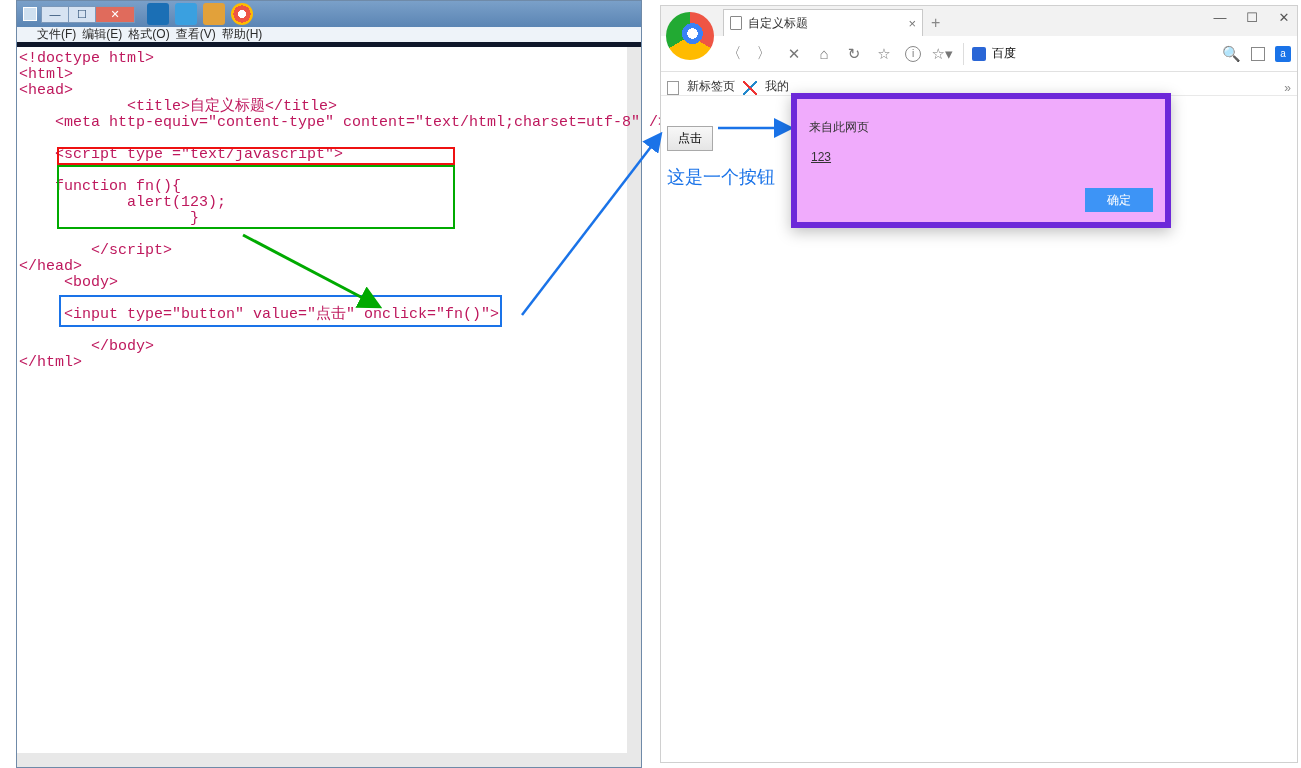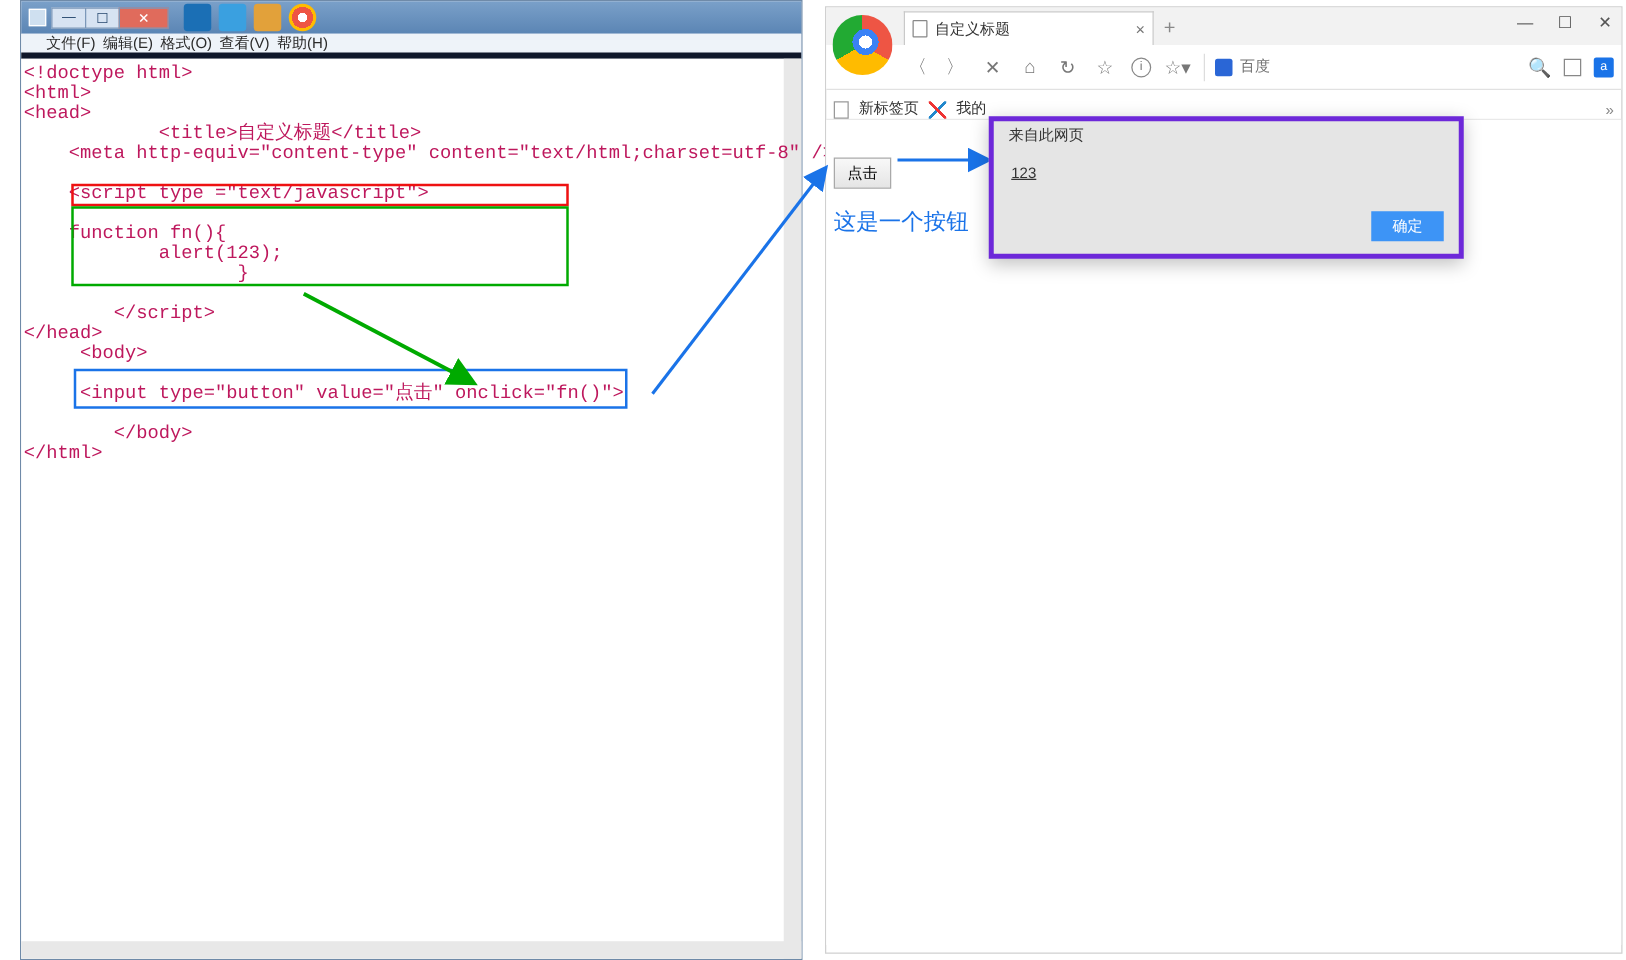--- a/index.html
+++ b/index.html
@@ -47,24 +47,24 @@
   .br-bookmarks { height:24px; border-bottom:1px solid #e9e9e9; display:flex; align-items:flex-end; padding-left:6px; gap:8px; font-size:12px; color:#333; position:relative;}
   .bk-ic { width:12px;height:14px;border:1px solid #999; }
   .x-ic { width:14px;height:14px; background:
     linear-gradient(45deg,transparent 44%,#e33 44% 56%,transparent 56%),
     linear-gradient(-45deg,transparent 44%,#28c 44% 56%,transparent 56%);}
   .bk-more{position:absolute;right:6px;color:#888;}
 
   .br-page { position:relative; height:660px; background:#fff; }
   .page-btn { position:absolute; left:6px; top:30px; padding:3px 10px; font-size:12px; border:1px solid #a9a9a9; background:linear-gradient(#f8f8f8,#e5e5e5); }
 
-  .alert-box { position:absolute; left:130px; top:-3px; width:380px; background:#e5e5e5; border:4px solid #6d28d9; box-shadow:0 4px 14px rgba(0,0,0,.25); z-index:5; padding:3px 12px 10px 12px;}
+  .alert-box { position:absolute; left:130px; top:-3px; width:380px; background:#f0abfc; border:6px solid #6d28d9; box-shadow:0 4px 14px rgba(0,0,0,.25); z-index:5; padding:20px 12px 10px 12px;}
   .alert-title { font-size:12px; color:#333; margin-bottom:14px;}
   .alert-msg { font-size:12px; color:#333; margin-bottom:18px; margin-left:2px;text-decoration:underline;}
-  .alert-btn { position:absolute; right:12px; bottom:10px; width:58px; height:24px; background:#3d94f6; color:#fff; font-size:12px; border:none; display:flex; align-items:center; justify-content:center;}
+  .alert-btn { position:absolute; right:12px; bottom:10px; width:68px; height:24px; background:#3d94f6; color:#fff; font-size:12px; border:none; display:flex; align-items:center; justify-content:center;}
 
   .anno-green { position:absolute; font-size:15px; color:#13a813; line-height:20px; z-index:4;}
   .anno-blue  { position:absolute; font-size:18px; color:#1a73e8; }
 
   svg.overlay { position:absolute; left:0; top:0; pointer-events:none; }
   .np-taskbar { position:absolute; left:130px; top:2px; display:flex; gap:6px;}
   .np-taskbar div{width:22px;height:22px;border-radius:3px;}
 </style>
 </head>
 <body>
@@ -137,21 +137,21 @@
     <span class="ic">〈</span>
     <span class="ic">〉</span>
     <span class="ic">✕</span>
     <span class="ic">⌂</span>
     <span class="ic">↻</span>
     <span class="ic">☆</span>
     <span class="ic" style="border:1.5px solid #888;border-radius:50%;width:16px;height:16px;font-size:10px;">i</span>
     <span class="ic">☆▾</span>
     <div class="addr">
       <div class="paw"></div>
-      <span style="color:#737373">百度</span>
+      <span style="color:#000000">百度</span>
     </div>
     <div class="tb-right">
       <span class="ic">🔍</span>
       <div class="sq"></div>
       <div class="trans">a</div>
     </div>
   </div>
   <div class="br-bookmarks">
     <div class="bk-ic"></div>
     <span>新标签页</span>

